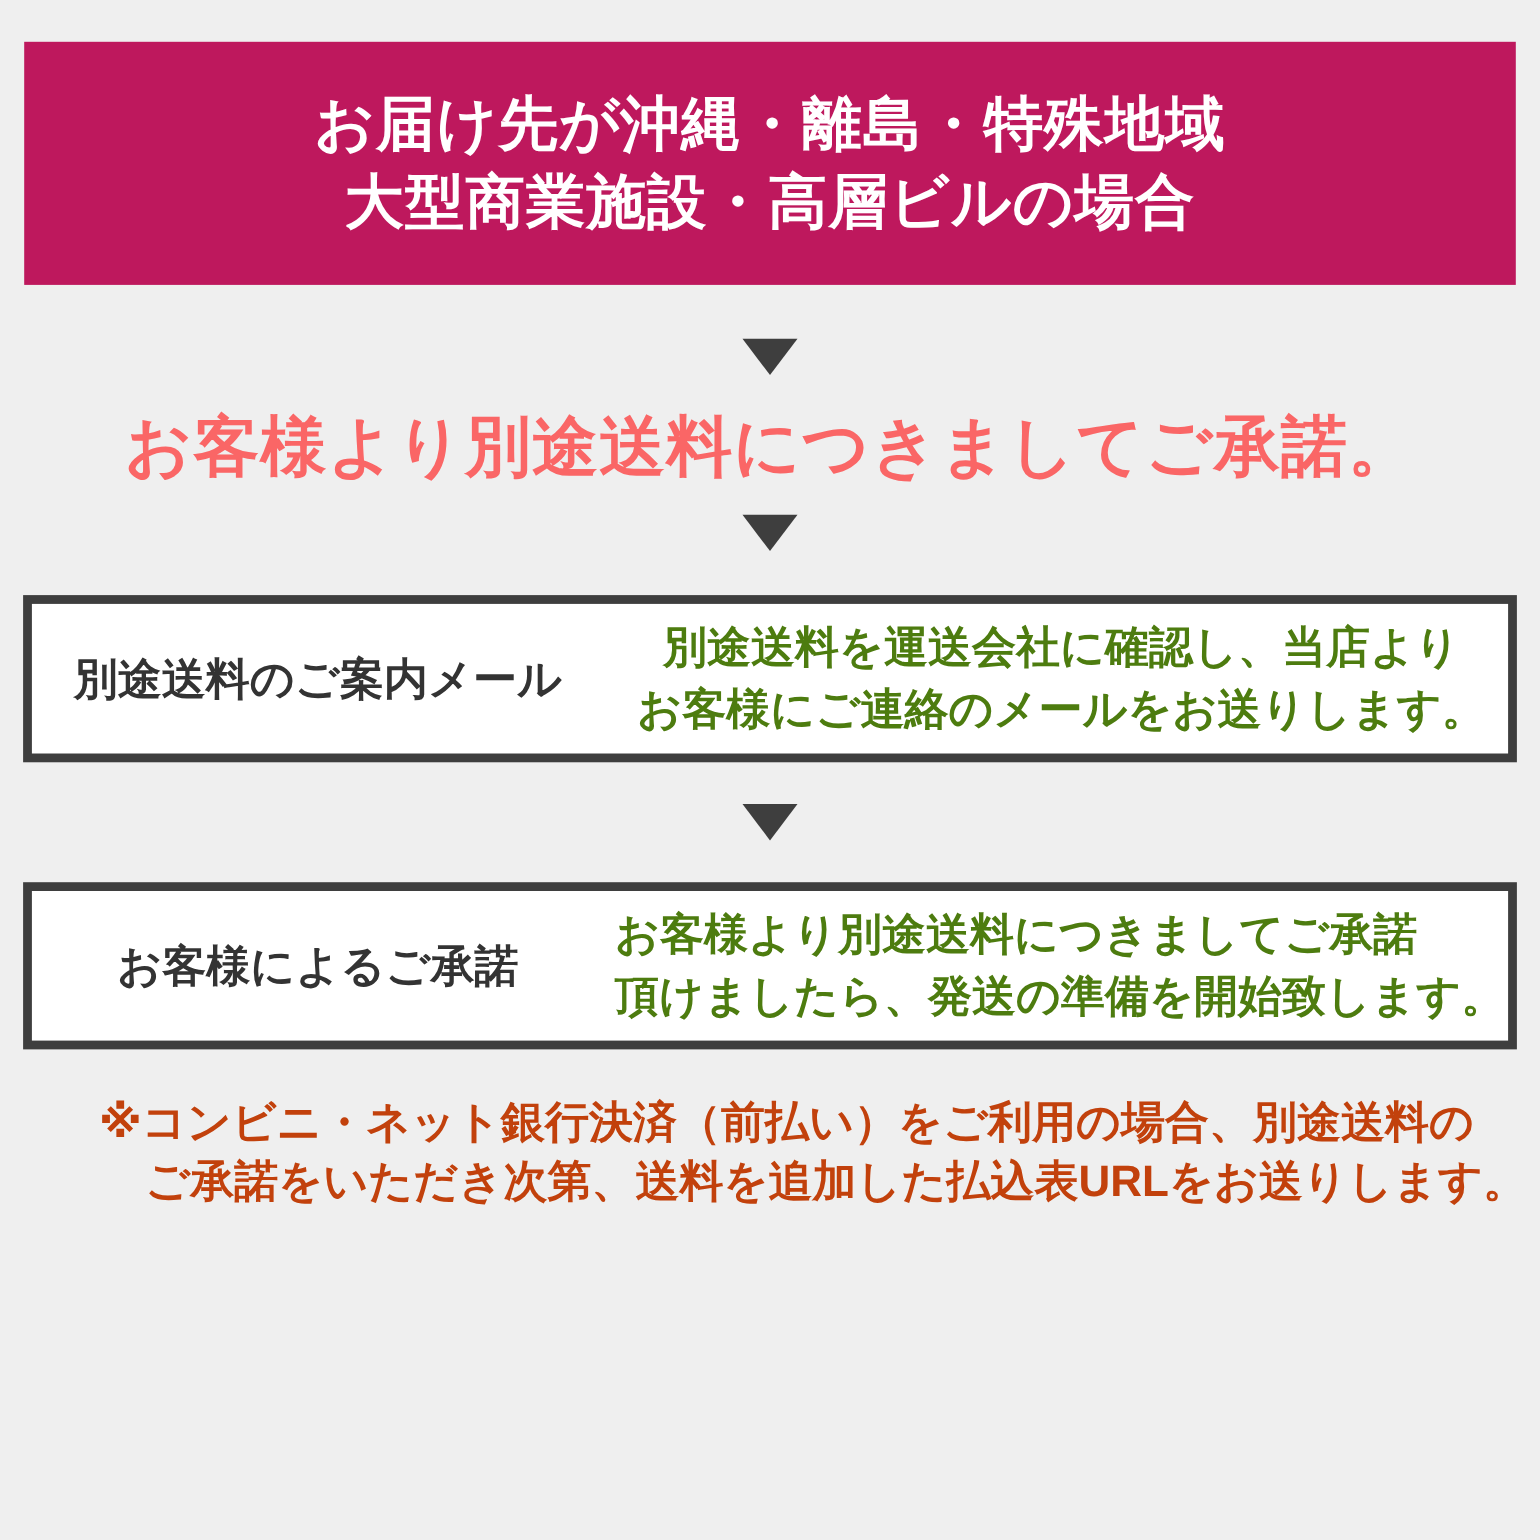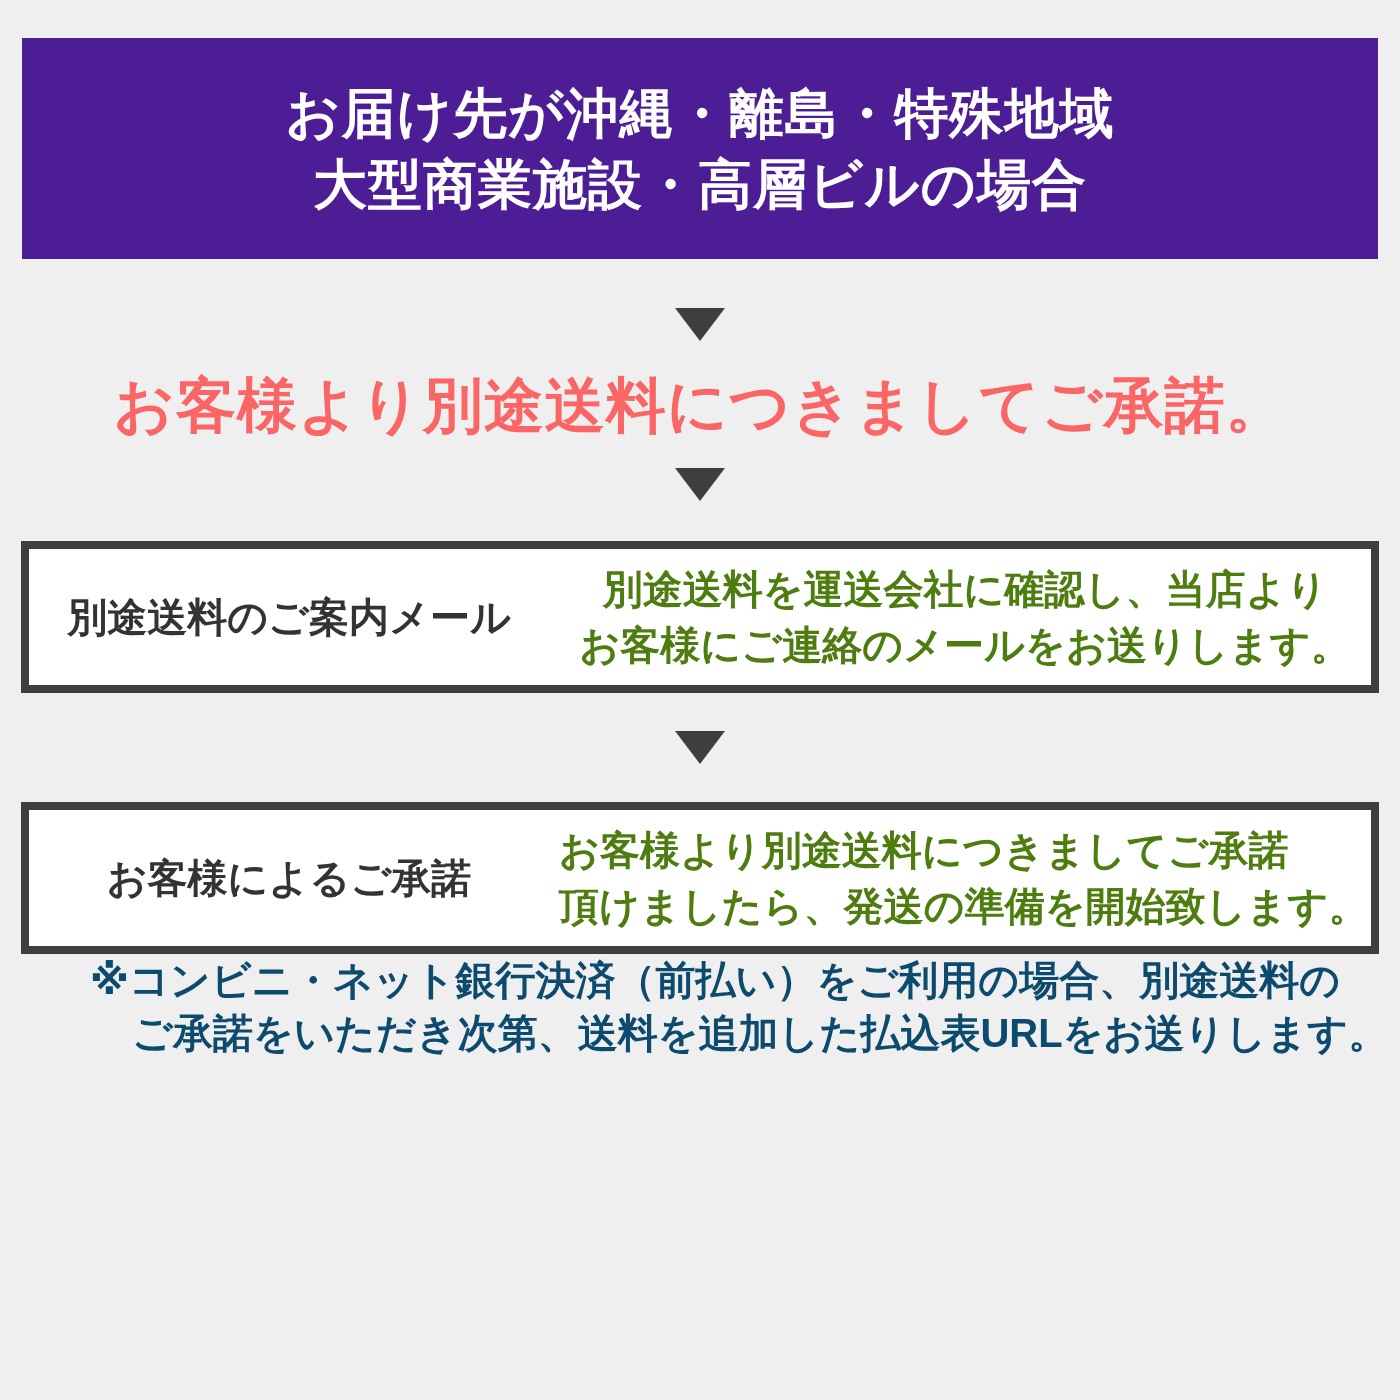--- a/index.html
+++ b/index.html
@@ -16,21 +16,21 @@
   }
   .page {
     width: 1400px;
     height: 1400px;
     overflow: hidden;
     background: #efefef;
   }
   .header-banner {
     margin: 38px 22px 0 22px;
     height: 221px;
-    background: #4c1d95;
+    background: #be185d;
     color: #ffffff;
     display: flex;
     flex-direction: column;
     align-items: center;
     justify-content: center;
     text-align: center;
     font-size: 54px;
     line-height: 71px;
     letter-spacing: 1px;
     white-space: nowrap;
@@ -88,23 +88,24 @@
     display: flex;
     flex-direction: column;
     justify-content: center;
     padding-left: 10px;
     font-size: 40px;
     line-height: 56px;
     color: #4d7c0f;
     white-space: nowrap;
   }
   .notes {
+    margin-top: 41px;
     padding-left: 90px;
     padding-right: 40px;
-    color: #0c4a6e;
+    color: #c2410c;
     font-size: 40px;
     line-height: 53px;
     white-space: nowrap;
   }
   .note + .note { margin-top: 30px; }
   .note-line2 { margin-left: 42px; }
 </style>
 </head>
 <body>
 

